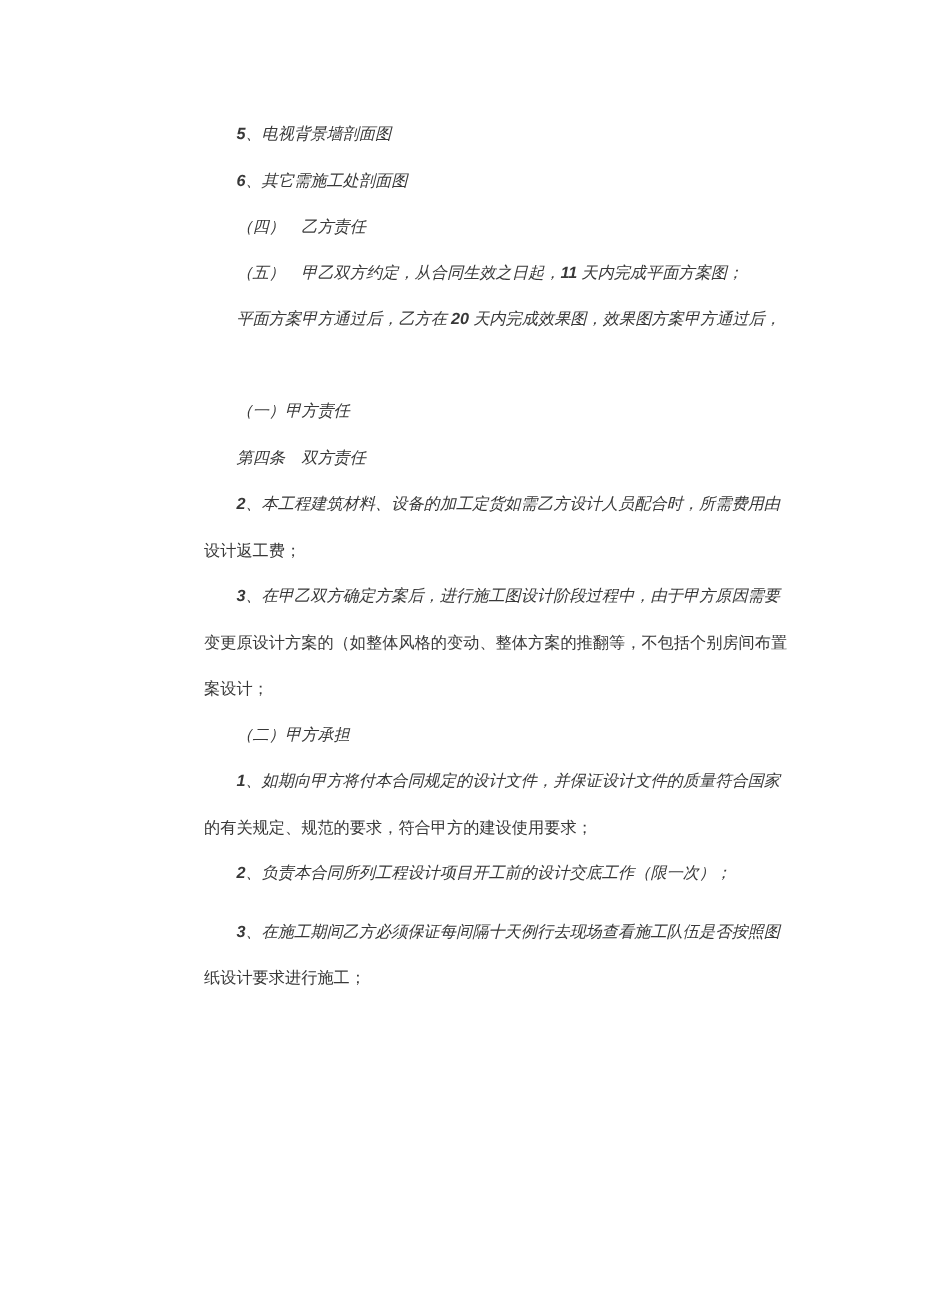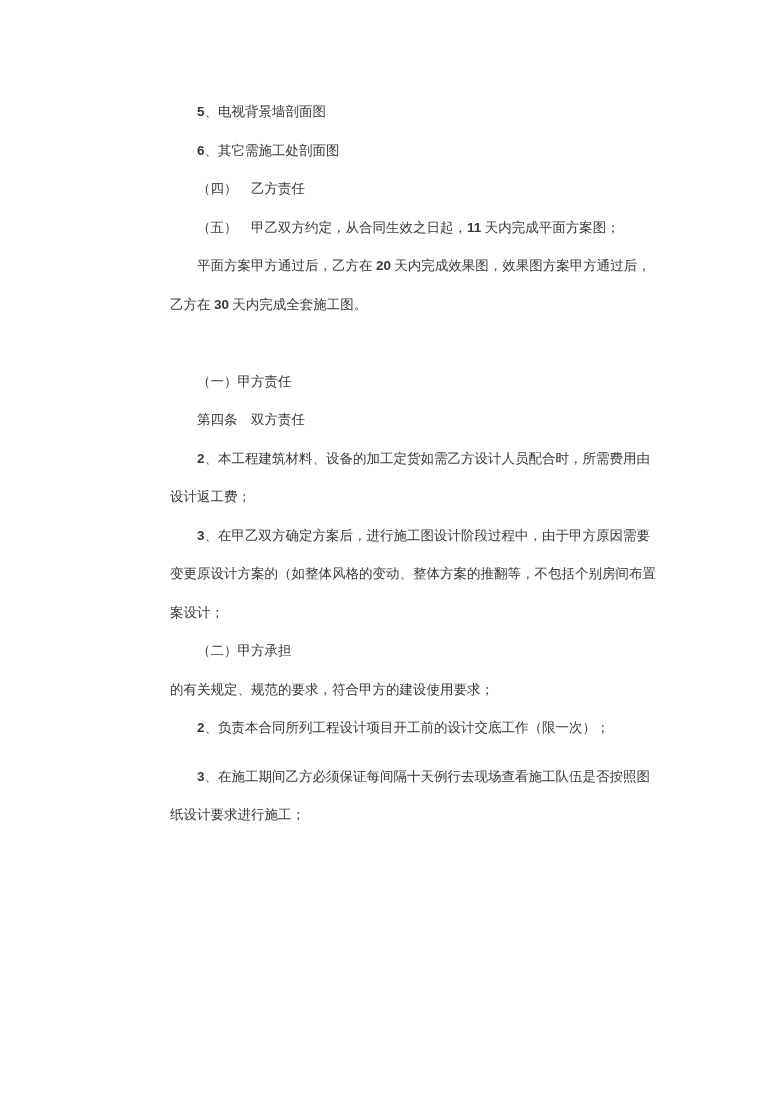--- a/index.html
+++ b/index.html
@@ -24,20 +24,21 @@
     line-height: 38.5px;
     color: #383838;
   }
   .line {
     margin: 0;
     padding: 0;
     white-space: nowrap;
   }
   .line.indent {
     text-indent: 27px;
+    font-style: italic;
   }
   .line.blank {
     height: 38.5px;
   }
   .line.gap {
     margin-top: 10px;
   }
   .num {
     font-family: "Liberation Sans", "DejaVu Sans", sans-serif;
     font-weight: 700;
@@ -46,28 +47,28 @@
 </head>
 <body>
 
 <div class="page">
   <div class="doc" id="doc-body" style="color: rgb(56, 56, 56);">
       <p class="line indent"><span class="num">5</span>、电视背景墙剖面图</p>
       <p class="line indent"><span class="num">6</span>、其它需施工处剖面图</p>
       <p class="line indent">（四）　乙方责任</p>
       <p class="line indent">（五）　甲乙双方约定，从合同生效之日起，<span class="num">11</span> 天内完成平面方案图；</p>
       <p class="line indent">平面方案甲方通过后，乙方在 <span class="num">20</span> 天内完成效果图，效果图方案甲方通过后，</p>
-      <p class="line">乙方在 <span class="num">30</span> 天内完成全套施工图。</p>
       <p class="line blank"></p>
       <p class="line indent">（一）甲方责任</p>
       <p class="line indent">第四条　双方责任</p>
       <p class="line indent"><span class="num">2</span>、本工程建筑材料、设备的加工定货如需乙方设计人员配合时，所需费用由</p>
       <p class="line">设计返工费；</p>
       <p class="line indent"><span class="num">3</span>、在甲乙双方确定方案后，进行施工图设计阶段过程中，由于甲方原因需要</p>
       <p class="line">变更原设计方案的（如整体风格的变动、整体方案的推翻等，不包括个别房间布置</p>
       <p class="line">案设计；</p>
       <p class="line indent">（二）甲方承担</p>
+      <p class="line indent"><span class="num">1</span>、如期向甲方将付本合同规定的设计文件，并保证设计文件的质量符合国家</p>
       <p class="line">的有关规定、规范的要求，符合甲方的建设使用要求；</p>
       <p class="line indent"><span class="num">2</span>、负责本合同所列工程设计项目开工前的设计交底工作（限一次）；</p>
       <p class="line indent gap"><span class="num">3</span>、在施工期间乙方必须保证每间隔十天例行去现场查看施工队伍是否按照图</p>
       <p class="line">纸设计要求进行施工；</p>
     </div>
 </div>
 
 </body></html>

